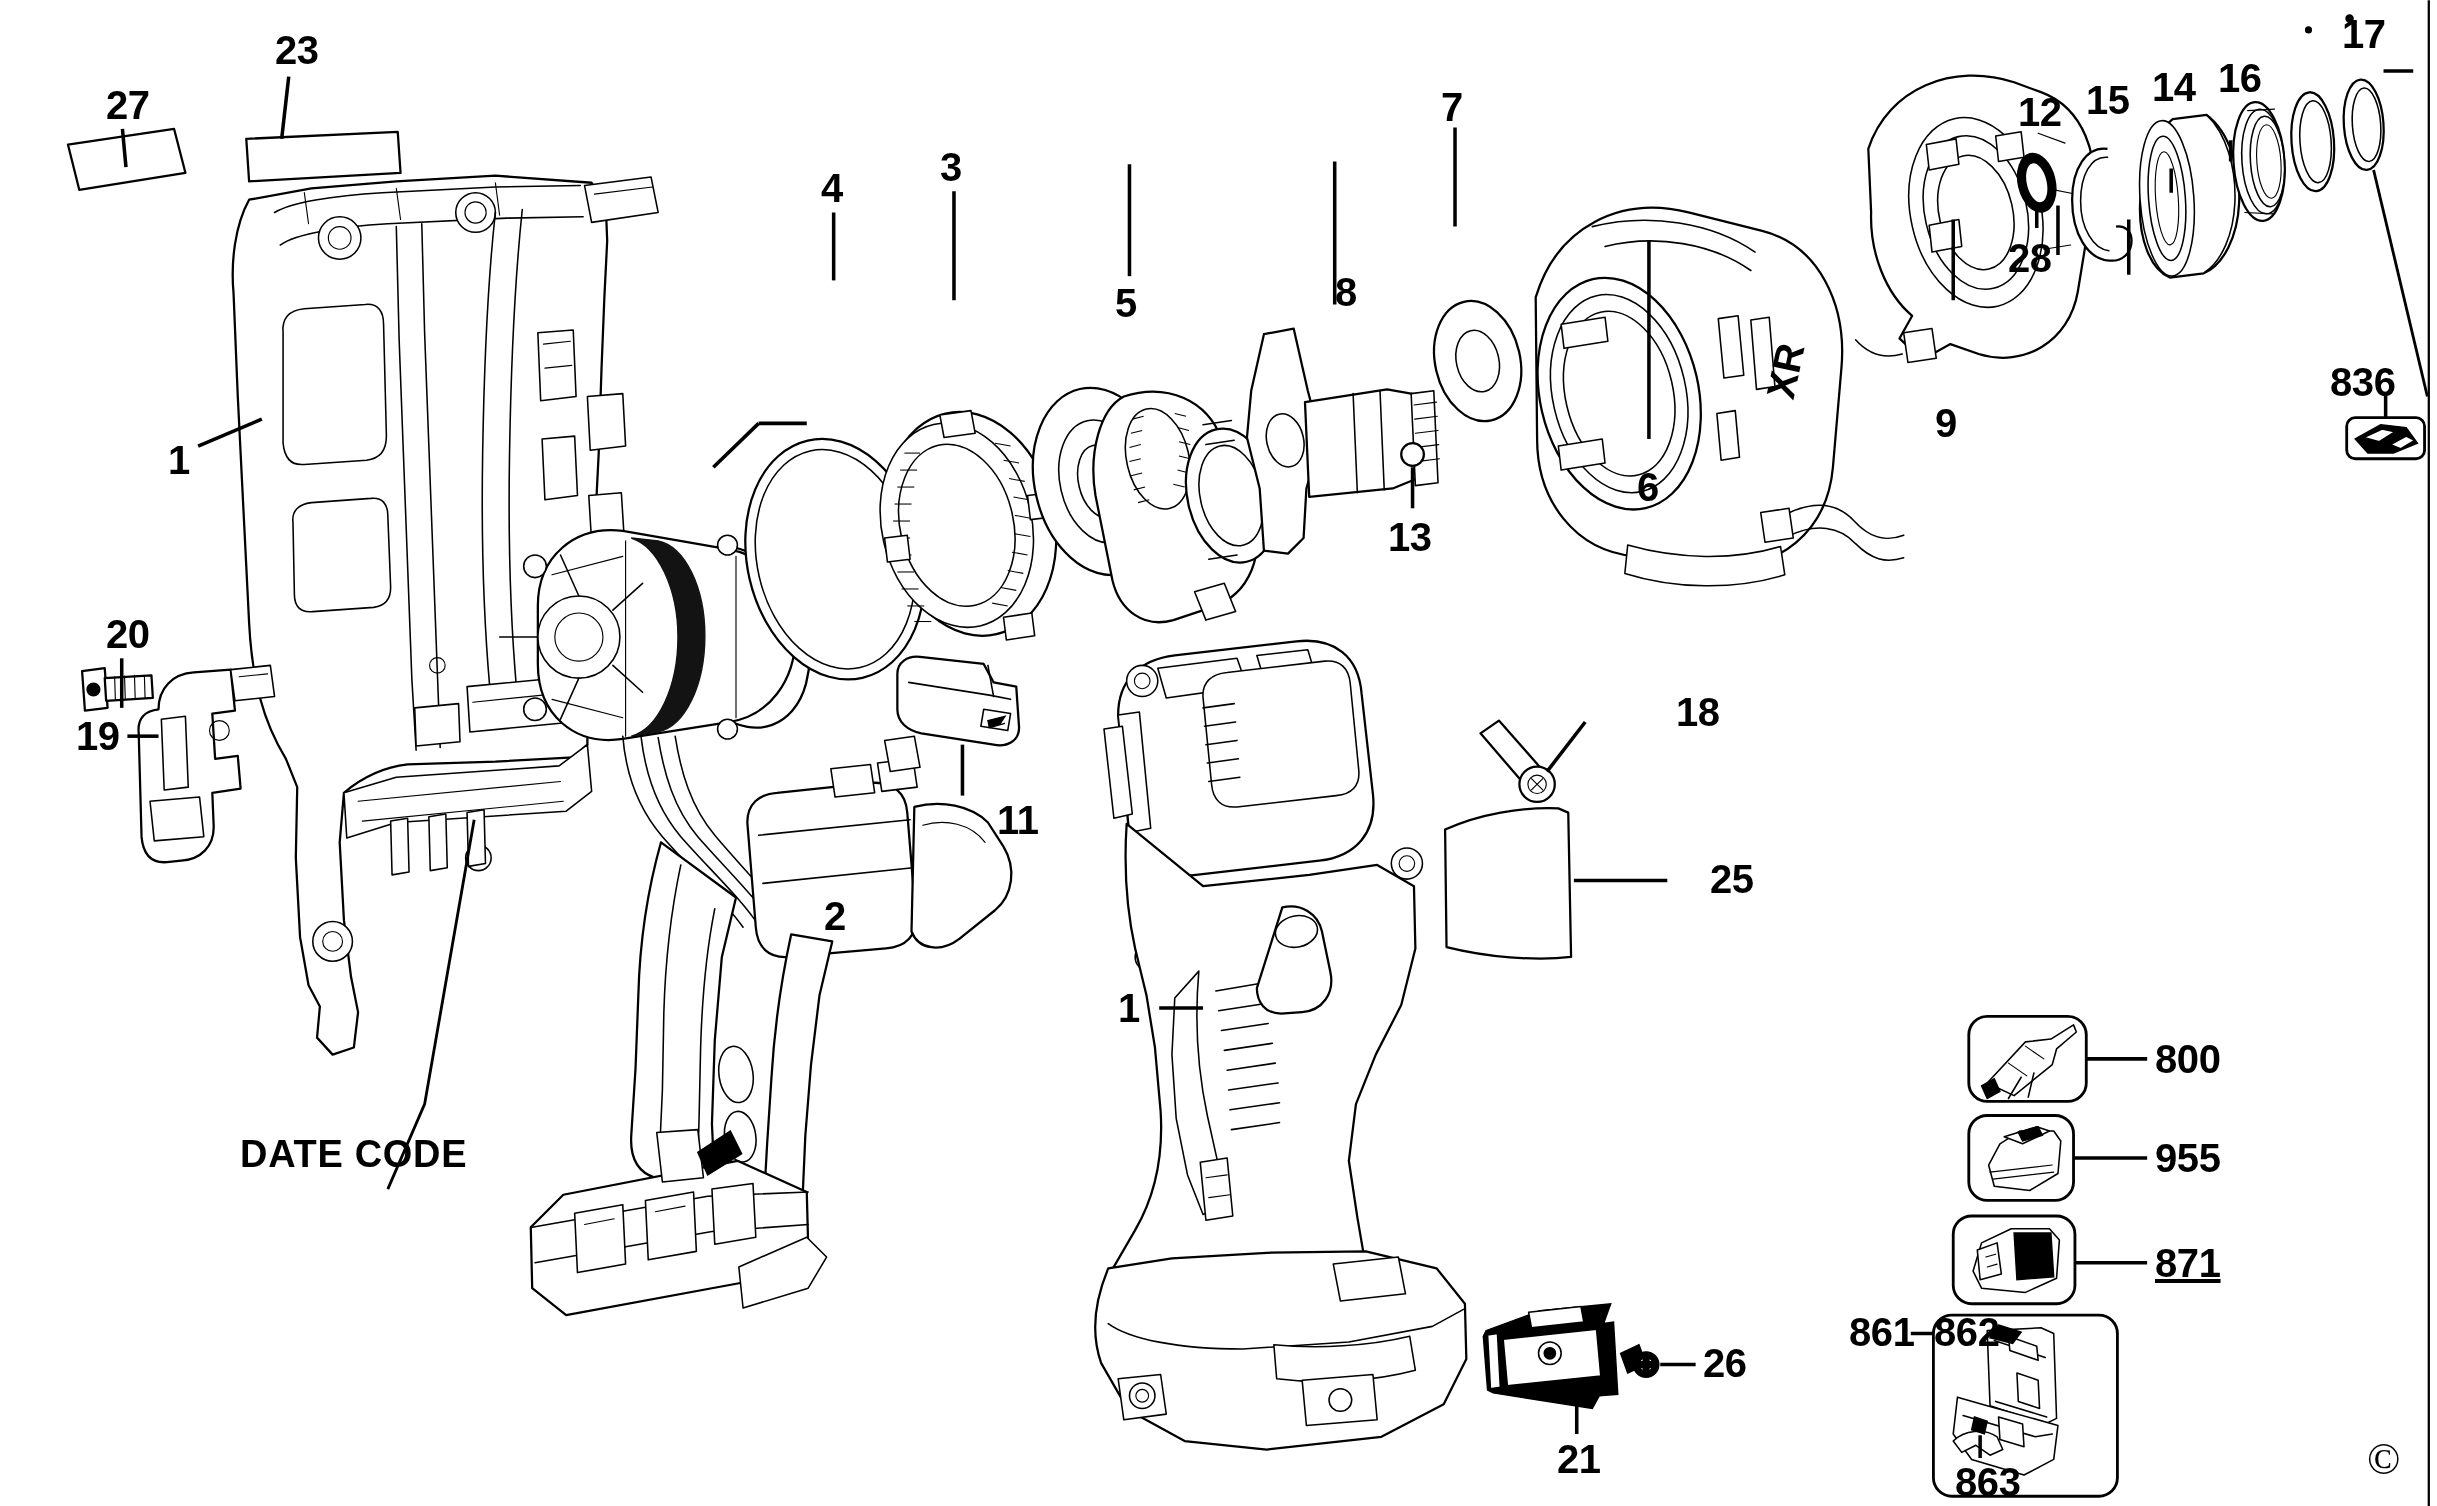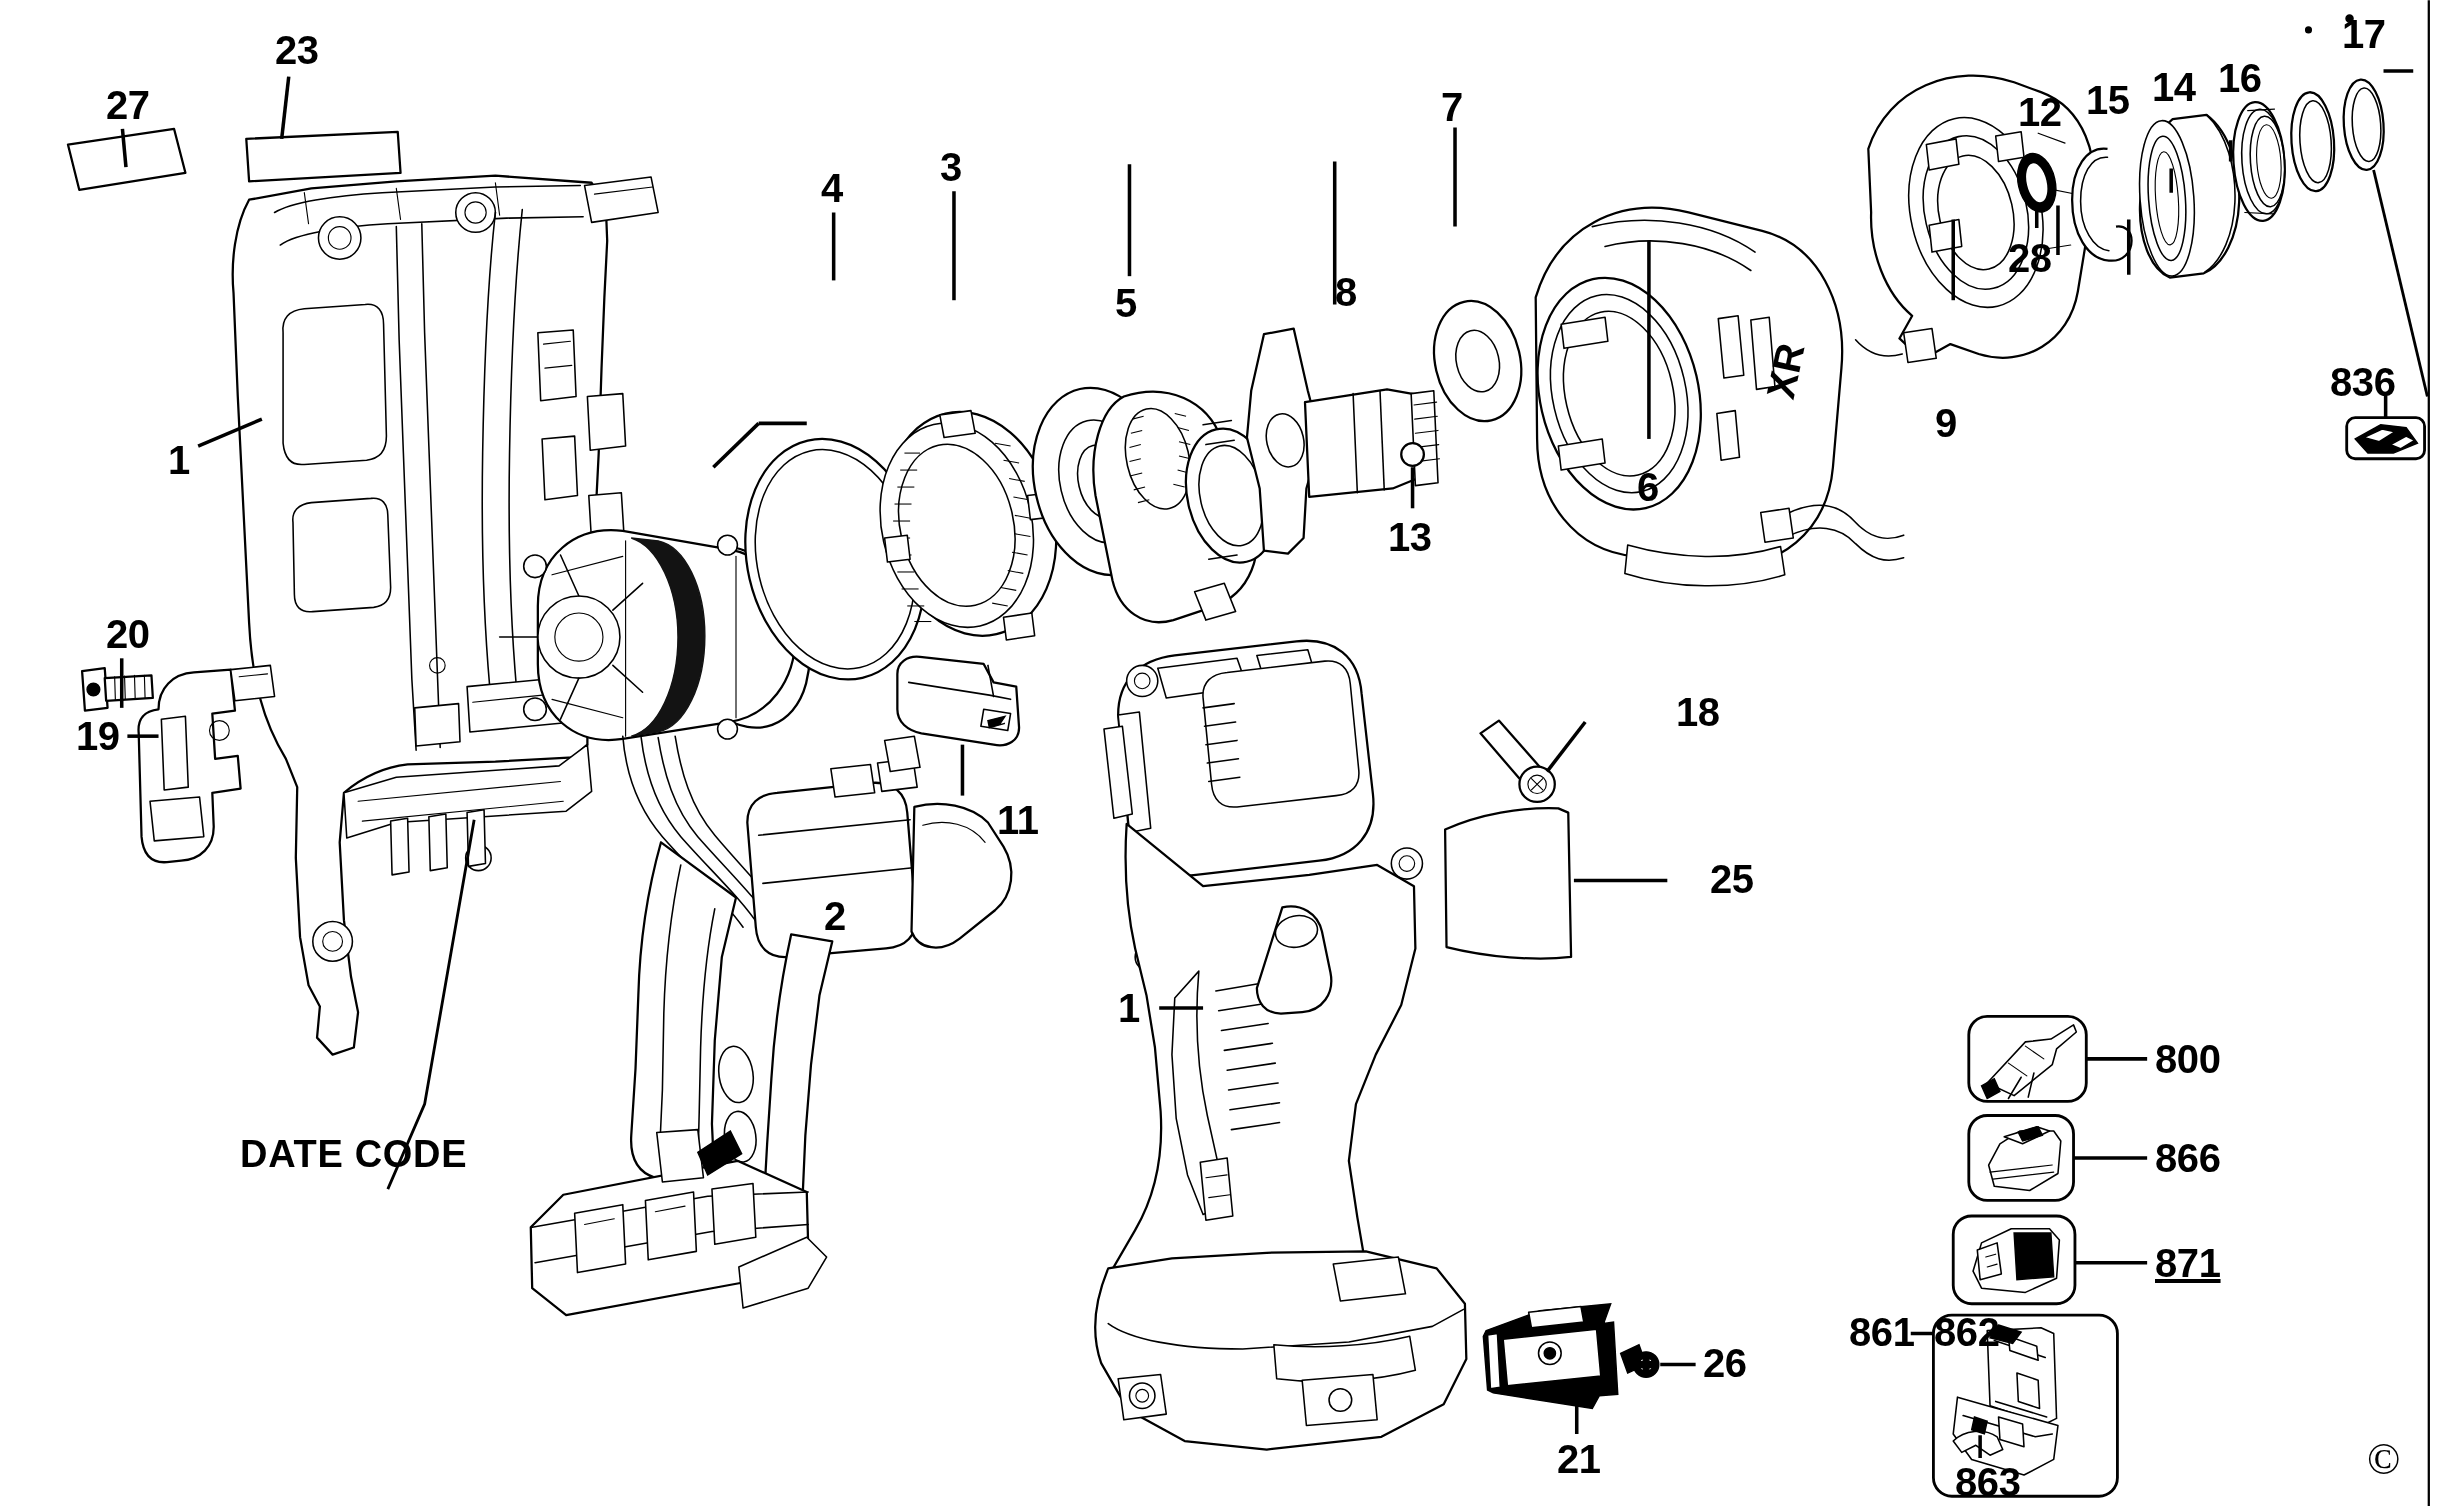--- a/index.html
+++ b/index.html
@@ -694,21 +694,21 @@
 <div class="lbl big" style="left:821px;top:168px;">4</div>
 <div class="lbl big" style="left:106px;top:614px;">20</div>
 <div class="lbl big" style="left:1676px;top:692px;">18</div>
 <div class="lbl big" style="left:997px;top:800px;">11</div>
 <div class="lbl big" style="left:76px;top:716px;">19</div>
 <div class="lbl big" style="left:1674px;top:859px;margin-left:36px;">25</div>
 <div class="lbl big" style="left:824px;top:896px;">2</div>
 <div class="lbl big" style="left:1118px;top:988px;">1</div>
 <div class="lbl big" style="left:2155px;top:1039px;">800</div>
 <div class="lbl datecode" style="left:240px;top:1135px;">DATE CODE</div>
-<div class="lbl big" style="left:2155px;top:1138px;">866</div>
+<div class="lbl big" style="left:2155px;top:1138px;">955</div>
 <div class="lbl big" style="left:2155px;top:1243px;text-decoration:underline;">871</div>
 <div class="lbl big" style="left:1703px;top:1343px;">26</div>
 <div class="lbl big" style="left:1849px;top:1312px;">861</div>
 <div class="lbl big" style="left:1934px;top:1312px;">862</div>
 <div class="lbl big" style="left:1557px;top:1439px;">21</div>
 <div class="lbl big" style="left:1955px;top:1462px;">863</div>
 
 <div class="cmark" style="left:2367px;top:1434px;">©</div>
 
 </div>

